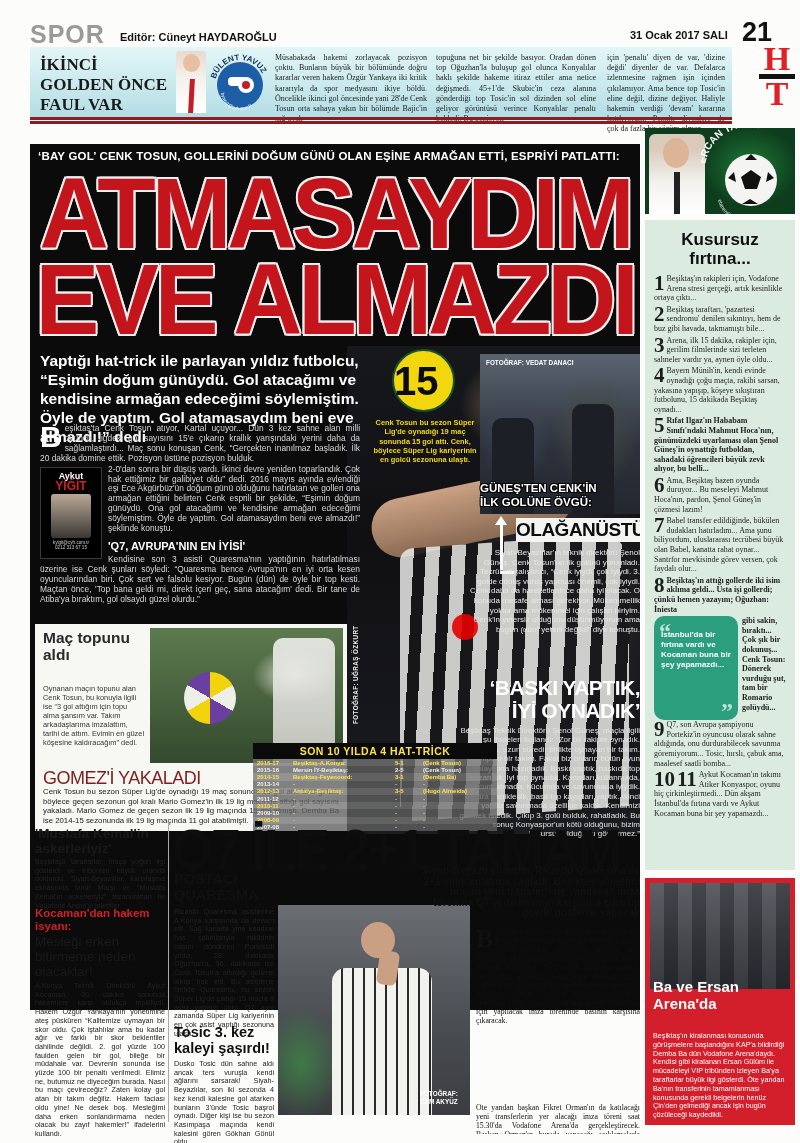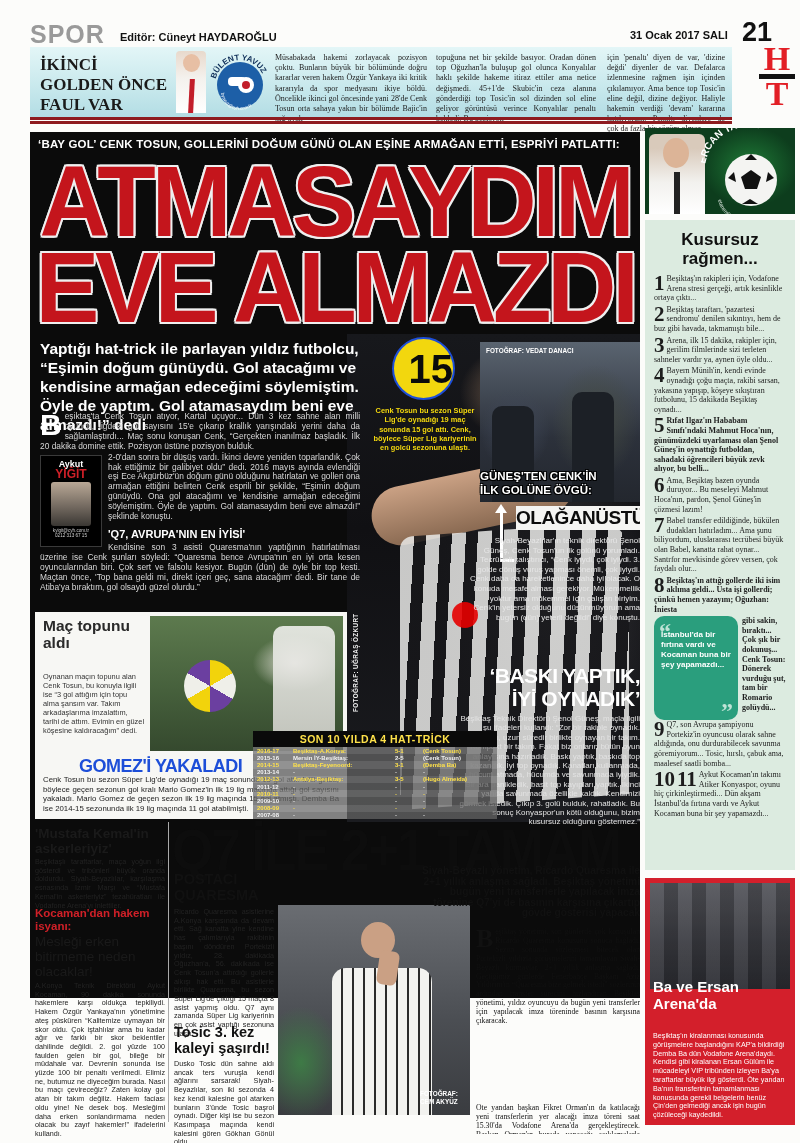--- a/index.html
+++ b/index.html
@@ -16,21 +16,21 @@
   .htlogo .bar{height:5px;background:#111;margin:2px 3px;}
   
   .refstrip{left:30px;top:47px;width:702px;height:70px;background:linear-gradient(180deg,#e3f6f7 0%,#c9e9ed 55%,#b3dde4 100%);}
   .reftitle{font-family:"Liberation Serif",serif;font-weight:bold;font-size:17px;line-height:20px;color:#1a1a1a;}
   .refcol{font-family:"Liberation Serif",serif;font-size:8px;line-height:10.2px;color:#222;}
   .refphoto{width:30px;height:62px;background:linear-gradient(180deg,#e8d9cc 0%,#f4f2ee 45%,#ffffff 100%);border-radius:4px 4px 0 0;overflow:hidden;}
   .refphoto .tie{position:absolute;left:13px;top:28px;width:5px;height:34px;background:#c21e2a;transform:skewX(-3deg);}
   .refphoto .face{position:absolute;left:7px;top:3px;width:17px;height:18px;border-radius:50%;background:#e7bfa4;}
   .maroonline{left:30px;top:117px;width:702px;height:7px;border-top:3px solid #8e1b1f;border-bottom:3px solid #8e1b1f;box-sizing:border-box;}
   
-  .mainblk{left:30px;top:132px;width:610px;height:866px;background:#0b0b0b;overflow:hidden;}
+  .mainblk{left:30px;top:144px;width:610px;height:866px;background:#0b0b0b;overflow:hidden;}
   .kicker{font-size:11.5px;font-weight:bold;color:#fff;letter-spacing:.2px;}
   .bigred{font-weight:900;color:#c4151c;text-align:center;letter-spacing:-4px;line-height:84px;font-size:92px;
     text-shadow:-2px 0 #efefef,2px 0 #efefef,0 -2px #efefef,0 2px #efefef,-1.5px -1.5px #efefef,1.5px -1.5px #efefef,-1.5px 1.5px #efefef,1.5px 1.5px #efefef;
     transform:scale(1.04,1.08);transform-origin:center top;white-space:nowrap;}
   .intro{font-size:15.5px;line-height:19px;font-weight:bold;color:#fff;}
   .body-w{font-size:8.4px;line-height:9.9px;color:#d8d8d8;}
   .dropcap{float:left;font-size:30px;line-height:26px;font-weight:900;color:#fff;padding-right:3px;}
   .bylinebox{float:left;width:62px;height:92px;background:#000;border:1px solid #3a3a3a;margin:2px 6px 2px 0;text-align:center;box-sizing:border-box;}
   .bylinebox .n1{color:#fff;font-weight:bold;font-size:9px;line-height:10px;margin-top:3px;}
   .bylinebox .n2{color:#d02028;font-weight:bold;font-size:12px;line-height:10px;}
@@ -41,21 +41,21 @@
   .cenkphoto{left:347px;top:202px;width:263px;height:616px;background:
      radial-gradient(90px 70px at 60% 12%,#8a6f59 0%,rgba(40,35,32,0) 70%),
      radial-gradient(150px 220px at 70% 55%,#3c3c40 0%,rgba(20,20,22,0) 75%),
      linear-gradient(180deg,#17181c 0%,#101013 40%,#1b1c20 100%);}
   .jersey{position:absolute;left:18%;top:40%;width:78%;height:56%;
      background:repeating-linear-gradient(93deg,#e9e9e7 0 14px,#17171a 14px 26px);
      transform:skewY(-4deg);opacity:.85;border-radius:12px 30px 0 0;}
   .vodadot{position:absolute;left:36%;top:55%;width:26px;height:26px;border-radius:50%;background:#e60000;opacity:.9;}
   .armband{position:absolute;left:8%;top:28%;width:70%;height:12%;background:linear-gradient(180deg,#caa184,#8a6a52);border-radius:40px;transform:rotate(-12deg);}
   .vcredit{writing-mode:vertical-rl;transform:rotate(180deg);color:#eee;font-size:6.3px;font-weight:bold;letter-spacing:.4px;}
-  .badge15{left:392px;top:333px;width:63px;height:63px;border-radius:50%;background:#f2d70e;border:2px solid #1d4ed8;text-align:right;line-height:60px;font-size:40px;font-weight:900;color:#0b0b0b;box-sizing:border-box;}
+  .badge15{left:392px;top:333px;width:63px;height:63px;border-radius:50%;background:#f2d70e;border:2px solid #14532d;text-align:left;line-height:60px;font-size:40px;font-weight:900;color:#0b0b0b;box-sizing:border-box;}
   .badge15txt{left:372px;top:402px;width:106px;font-size:7.4px;line-height:9.3px;font-weight:bold;color:#f2d70e;text-align:center;}
   .gunesphoto{left:480px;top:338px;width:160px;height:160px;background:
      radial-gradient(50px 60px at 22% 55%,#3e4656 0%,rgba(20,22,28,0) 70%),
      radial-gradient(60px 80px at 72% 50%,#444a42 0%,rgba(20,22,28,0) 72%),
      linear-gradient(180deg,#5a6470 0%,#2c313b 60%,#23272e 100%);}
   .gfig{position:absolute;bottom:0;width:42px;height:96px;background:#1c2026;border-radius:10px 10px 0 0;}
   .gcredit{color:#fff;font-size:6.4px;font-weight:bold;}
   .gcaption{font-size:11.5px;line-height:13.5px;font-weight:900;color:#fff;
      text-shadow:1px 1px 0 #000,-1px -1px 0 #000,1px -1px 0 #000,-1px 1px 0 #000;}
   .olbox{background:#f4f4f2;color:#0c0c0c;font-weight:900;font-size:19px;text-align:center;line-height:24px;letter-spacing:-.5px;}
@@ -67,21 +67,21 @@
   .baskibody{font-size:8px;line-height:9.4px;color:#e2e2e2;text-align:right;}
   
   .whitebox{left:35px;top:608px;width:312px;height:207px;background:#f7f7f4;}
   .mtophead{font-size:15.5px;line-height:16.5px;font-weight:bold;color:#2a2a2a;}
   .mtopbody{font-size:7.4px;line-height:9px;color:#333;}
   .ballphoto{position:absolute;left:115px;top:4px;width:193px;height:135px;background:
      radial-gradient(60px 40px at 75% 35%,#e8e4dd 0%,rgba(90,110,70,0) 70%),
      linear-gradient(180deg,#5d7a4e 0%,#46603c 55%,#35492e 100%);overflow:hidden;}
   .mball{position:absolute;left:34px;top:44px;width:52px;height:52px;border-radius:50%;
      background:conic-gradient(#f2d30c 0 60deg,#efefe9 60deg 120deg,#6b3fa0 120deg 180deg,#f2d30c 180deg 240deg,#efefe9 240deg 300deg,#6b3fa0 300deg 360deg);}
-  .gomezhead{font-size:18px;font-weight:700;color:#1d4ed8;letter-spacing:-.5px;margin-left:36px;}
+  .gomezhead{font-size:18px;font-weight:400;color:#7f1d1d;letter-spacing:-.5px;}
   .gomezbody{font-size:7.8px;line-height:9.6px;color:#222;}
   
   .httable{left:253px;top:727px;width:244px;}
   .htt-title{background:#0a0a0a;color:#ffe24a;font-weight:900;font-size:10.5px;text-align:center;line-height:16px;letter-spacing:.5px;}
   .htrow{display:flex;height:7.2px;align-items:center;font-size:6px;font-weight:bold;background:rgba(118,118,118,.78);}
   .htrow:nth-child(even){background:rgba(96,96,96,.78);}
   .htrow:nth-child(odd) span{color:#ffe24a;}
   .htrow:nth-child(even) span{color:#f2f2f2;}
   .htrow span{display:inline-block;overflow:hidden;white-space:nowrap;}
   .ht-c1{width:36px;padding-left:4px;}
@@ -351,21 +351,21 @@
       <polygon points="50,26 56,32 44,32" fill="#111"></polygon>
       <polygon points="27,50 33,44 35,54" fill="#111"></polygon>
       <polygon points="73,50 67,44 65,54" fill="#111"></polygon>
       <polygon points="41,76 49,71 57,76" fill="#111"></polygon>
       <text font-size="5.4" fill="#dfe9e2" font-family="Liberation Sans,sans-serif"><textPath href="#arcM" startOffset="6">etaner@cyh.com.tr</textPath></text>
     </svg>
   </div>
 
   <div class="abs greenbox">
     <div class="ktitle" style="margin:10px 0 6px;">
-      <span>Kusursuz</span><br><span>rağmen...</span>
+      <span>Kusursuz</span><br><span>fırtına...</span>
     </div>
     <div style="padding:0 9px;">
         <div class="titem"><span class="tnum">1</span><span>Beşiktaş'ın rakipleri için, Vodafone Arena stresi gerçeği, artık kesinlikle ortaya çıktı...</span></div>
         <div class="titem"><span class="tnum">2</span><span>Beşiktaş taraftarı, 'pazartesi sendromu' denilen sıkıntıyı, hem de buz gibi havada, takmamıştı bile...</span></div>
         <div class="titem"><span class="tnum">3</span><span>Arena, ilk 15 dakika, rakipler için, gerilim filmlerinde sizi terleten sahneler vardır ya, aynen öyle oldu...</span></div>
         <div class="titem"><span class="tnum">4</span><span>Bayern Münih'in, kendi evinde oynadığı çoğu maçta, rakibi sarsan, yakasına yapışıp, köşeye sıkıştıran futbolunu, 15 dakikada Beşiktaş oynadı...</span></div>
         <div class="titem bold"><span class="tnum">5</span><span>Rıfat Ilgaz'ın Hababam Sınıfı'ndaki Mahmut Hoca'nın, günümüzdeki uyarlaması olan Şenol Güneş'in oynattığı futboldan, sahadaki öğrencileri büyük zevk alıyor, bu belli...</span></div>
         <div class="titem"><span class="tnum">6</span><span>Ama, Beşiktaş bazen oyunda duruyor... Bu meseleyi Mahmut Hoca'nın, pardon, Şenol Güneş'in çözmesi lazım!</span></div>
         <div class="titem"><span class="tnum">7</span><span>Babel transfer edildiğinde, bükülen dudakları hatırladım... Ama şunu biliyordum, uluslararası tecrübesi büyük olan Babel, kanatta rahat oynar... Santrfor mevkisinde görev versen, çok faydalı olur...</span></div>
       </div>

